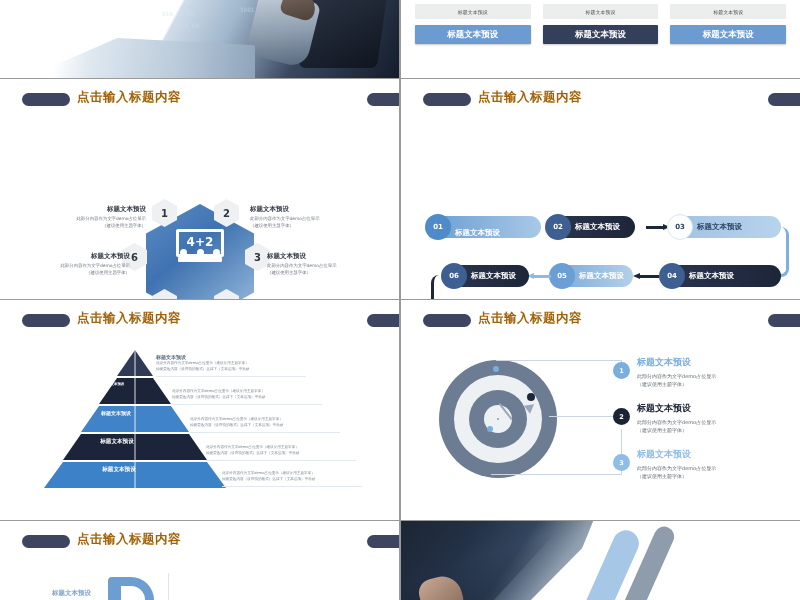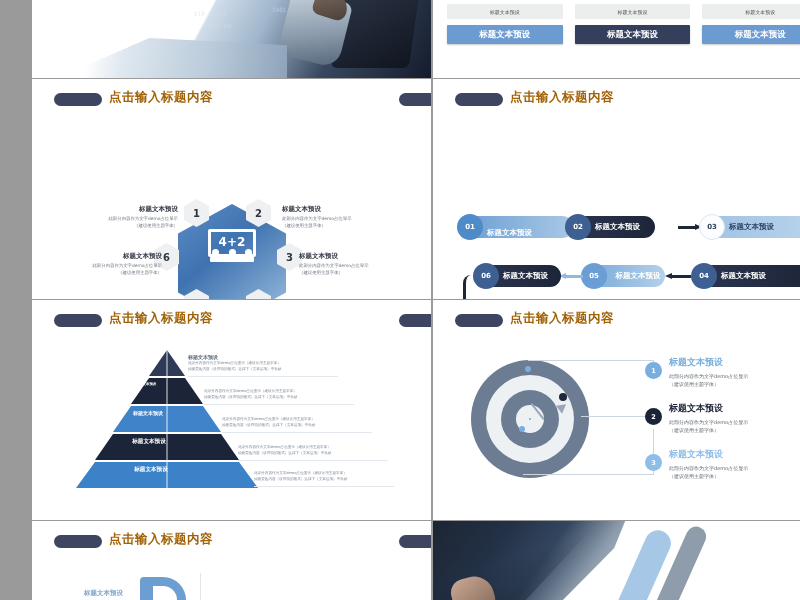--- a/index.html
+++ b/index.html
@@ -6,21 +6,20 @@
   html,body { width:800px; height:600px; overflow:hidden; background:#9a9a9a; }
   body { font-family:"Liberation Sans","DejaVu Sans",sans-serif; }
 
   .grid {
     width:800px; height:600px;
     display:grid;
     grid-template-columns:399px 399px;
     grid-template-rows:78px 220px 220px 80px;
     gap:1px 2px;
     background:#9a9a9a;
-    padding-left:32px;
   }
   .panel { background:#ffffff; position:relative; overflow:hidden; }
 
   
   .slide-head { position:absolute; left:0; top:10px; width:100%; height:22px; }
   .head-pill {
     position:absolute; left:22px; top:4px; width:48px; height:13px;
     background:#3d4560; border-radius:7px;
   }
   .head-title {
@@ -142,21 +141,21 @@
     display:flex; align-items:center; justify-content:center;
     font-size:7px; font-weight:700; font-family:"DejaVu Sans",sans-serif;
   }
   .pill .txt { margin-left:26px; }
   .p-lt { background:linear-gradient(90deg,#6a9ed4,#a9c8e6); }
   .p-lt .num { background:#4e8bc8; color:#fff; }
   .p-dk { background:linear-gradient(90deg,#2b3550,#1d2538); }
   .p-dk .num { background:#3e5f92; color:#fff; }
   .p-wh { background:linear-gradient(90deg,#9fc2e3,#b8d3ec); }
   .p-wh .num { background:#fbfdfe; color:#33435c; border:1px solid #dce7f2; }
-  .p-md { background:linear-gradient(90deg,#79a9d8,#b4d0e9);justify-content:center; }
+  .p-md { background:linear-gradient(90deg,#79a9d8,#b4d0e9); }
   .p-md .num { background:#6a9ed4; color:#fff; }
 
   .arrow { position:absolute; height:7px; }
   .arrow .shaft { position:absolute; left:0; top:2px; height:3px; width:calc(100% - 6px); }
   .arrow .head { position:absolute; right:0; top:0; width:0; height:0;
     border-top:3.5px solid transparent; border-bottom:3.5px solid transparent; }
   .arrow.left .shaft { left:6px; }
   .arrow.left .head { left:0; right:auto; border-left:none; }
 
   .conn { position:absolute; border:3px solid #7fb0dd; }
@@ -338,21 +337,21 @@
 
       <div class="pill p-lt" style="left:28px;top:137px;width:112px;align-items:flex-end;">
         <span class="num">01</span>
         <span class="txt">标题文本预设</span>
       </div>
       <div class="arrow" style="left:146px;top:145px;width:26px;">
         <span class="shaft" style="background:#8fb9e0;"></span>
           <span class="head" style="border-left:7px solid #8fb9e0;"></span>
       </div>
 
-      <div class="pill p-dk" style="left:136px;top:137px;width:86px;text-align:right;">
+      <div class="pill p-dk" style="left:148px;top:137px;width:86px;text-align:right;">
         <span class="num">02</span>
         <span class="txt">标题文本预设</span>
       </div>
       <div class="arrow" style="left:245px;top:145px;width:24px;">
         <span class="shaft" style="background:#1e2738;"></span>
           <span class="head" style="border-left:7px solid #1e2738;"></span>
       </div>
 
       <div class="pill p-wh" style="left:270px;top:137px;width:110px;">
         <span class="num">03</span>

